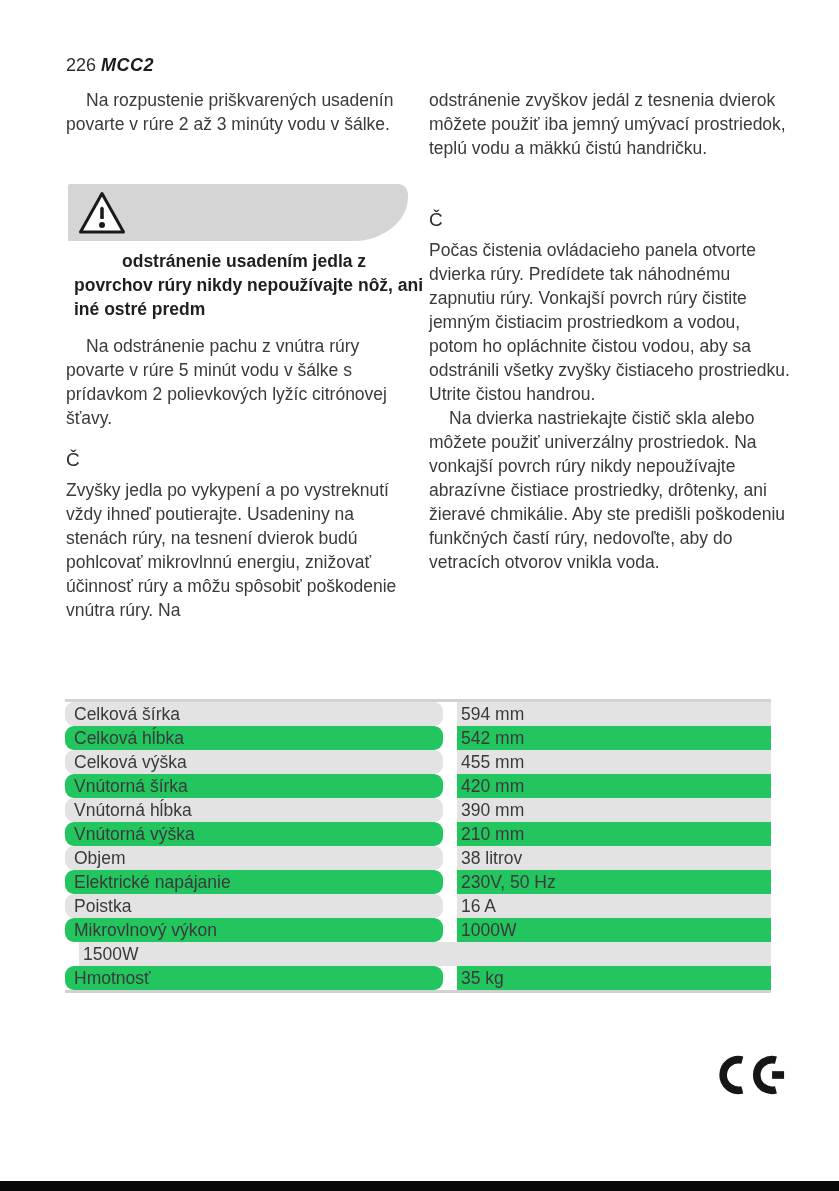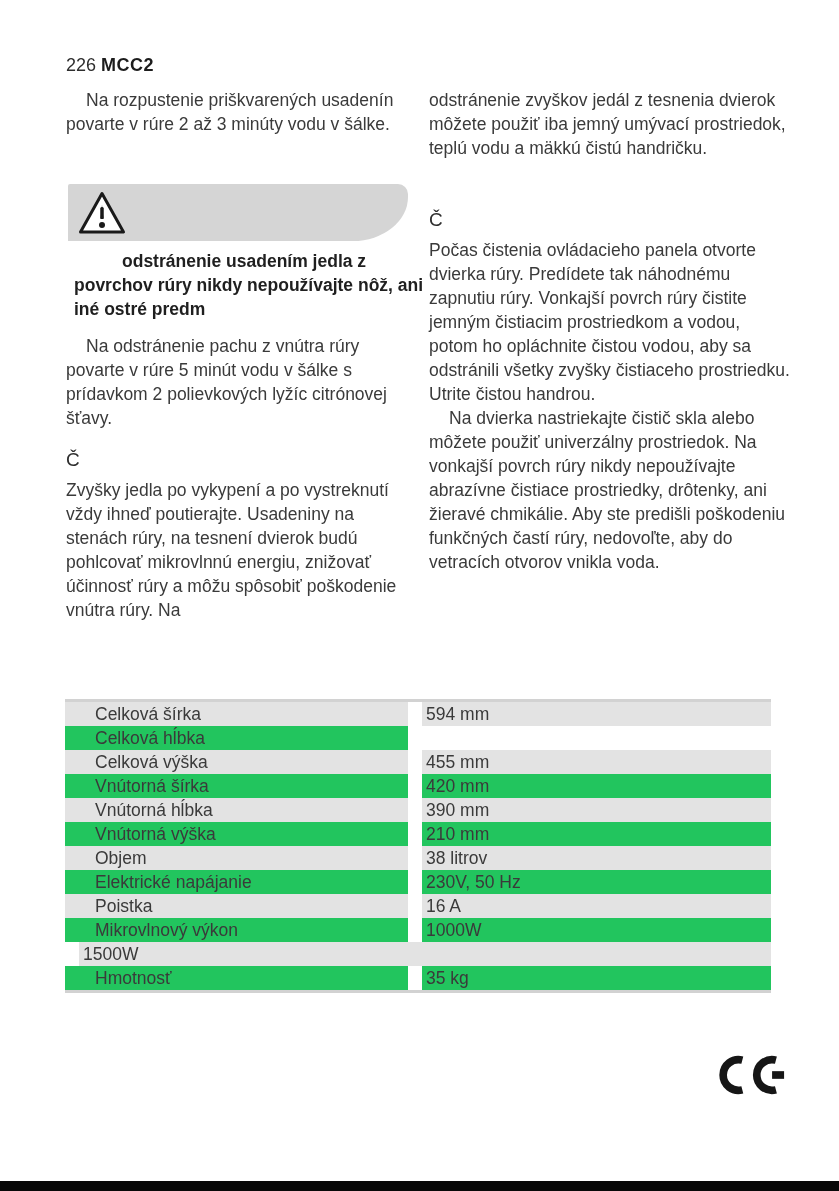--- a/index.html
+++ b/index.html
@@ -8,21 +8,21 @@
     width:839px;height:1191px;
     background:#ffffff;
     font-family:"Liberation Sans", sans-serif;
     color:#3a3a3a;
     overflow:hidden;
   }
   .hdr{
     position:absolute;left:66px;top:53px;
     font-size:18px;line-height:24px;color:#2e2e2e;
   }
-  .hdr .model{font-weight:bold;color:#1c1c1c;letter-spacing:.5px;}
+  .hdr .model{font-weight:bold;color:#1c1c1c;letter-spacing:.5px;font-style:italic;}
   p.body{
     margin:0;font-size:17.5px;line-height:24px;color:#3a3a3a;
   }
   .ind{text-indent:20px;}
   
   .lp1{position:absolute;left:66px;top:88px;width:348px;}
   .warn-box{
     position:absolute;left:68px;top:184px;width:340px;height:57px;
     background:#d5d5d5;
     border-radius:2px 10px 0 0;
@@ -42,21 +42,21 @@
   .rhead{position:absolute;left:429px;top:208px;font-size:19px;line-height:24px;color:#2e2e2e;margin:0;}
   .rp2{position:absolute;left:429px;top:238px;width:364px;}
   
   .spec-table{
     position:absolute;left:65px;top:699px;width:706px;
     border-top:3px solid #d2d2d2;border-bottom:3px solid #d2d2d2;
     font-size:17.5px;
   }
   .spec-row{display:flex;height:24px;line-height:24px;}
   .spec-row .cell{box-sizing:border-box;overflow:hidden;white-space:nowrap;color:#3a3a3a;}
-  .spec-row .label{width:343px;padding-left:30px;}
+  .spec-row .label{width:378px;padding-left:9px;border-radius:9px;}
   .spec-row .gutter{width:14px;background:#ffffff;}
   .spec-row .value{flex:1;padding-left:4px;}
   .row-light .cell{background:#e3e3e3;}
   .row-dark .cell{background:#22c55e;}
   
   .ce-mark{position:absolute;left:714px;top:1045px;width:72px;height:60px;}
   
   .scan-bar{position:absolute;left:0;bottom:0;width:839px;height:10px;background:#080808;}
 </style>
 </head>
@@ -100,20 +100,21 @@
 
   <div class="spec-table">
     <div class="spec-row row-light">
       <div class="cell label">Celková šírka</div>
       <div class="gutter"></div>
       <div class="cell value">594 mm</div>
     </div>
     <div class="spec-row row-dark">
       <div class="cell label">Celková hĺbka</div>
       <div class="gutter"></div>
+      <div class="cell value">542 mm</div>
     </div>
     <div class="spec-row row-light">
       <div class="cell label">Celková výška</div>
       <div class="gutter"></div>
       <div class="cell value">455 mm</div>
     </div>
     <div class="spec-row row-dark">
       <div class="cell label">Vnútorná šírka</div>
       <div class="gutter"></div>
       <div class="cell value">420 mm</div>

